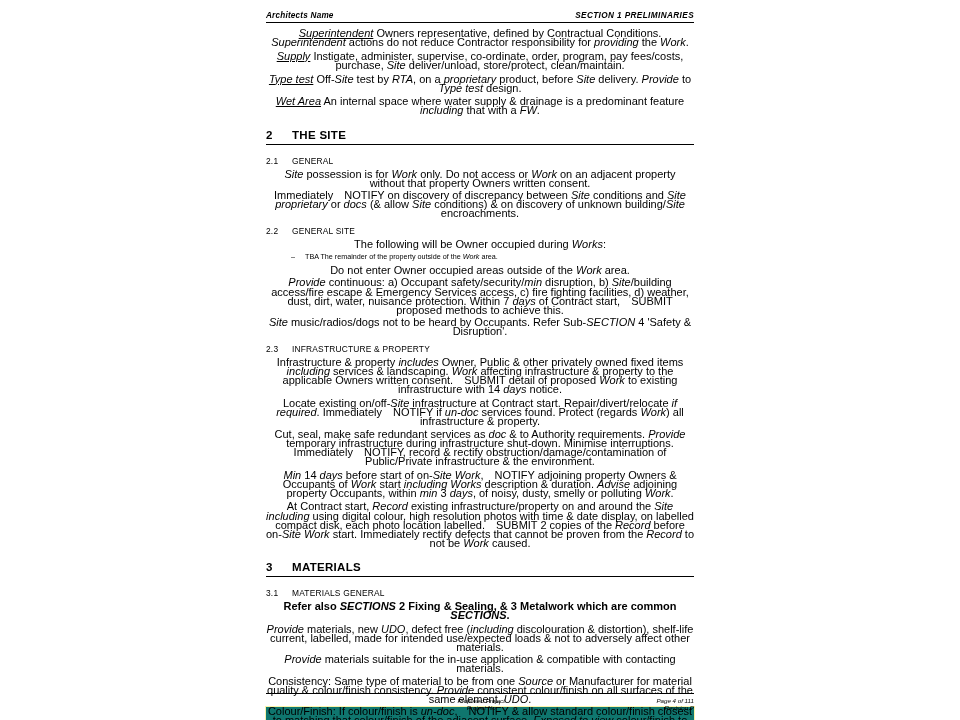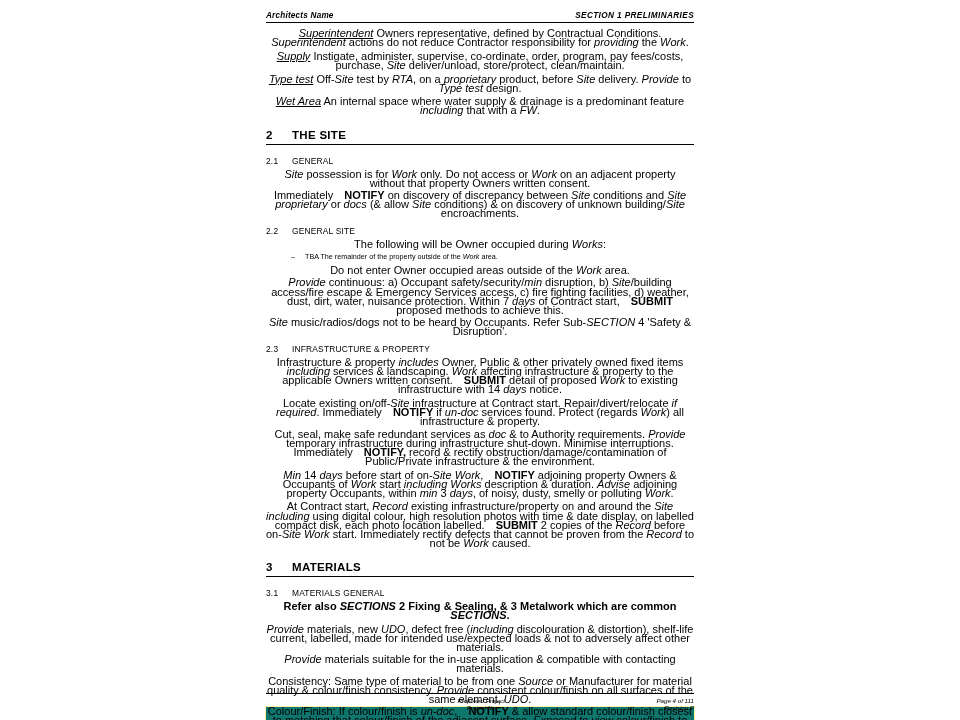--- a/index.html
+++ b/index.html
@@ -40,21 +40,21 @@
   
   .para {
     font-size: 11px;
     line-height: 9.1px;
     margin: 0 0 4.6px 0;
     text-align: center;
   }
   .para.tight { margin-bottom: 3.2px; }
 
   i { font-style: italic; }
-  b { font-weight: bold; padding-left: 8px; }
+  b { font-weight: normal; padding-left: 8px; }
   .ul { text-decoration: underline; font-style: italic; }
 
   
   .defs { margin-top: 6px; }
 
   
   .sec {
     display: flex;
     align-items: baseline;
     font-size: 11.5px;

